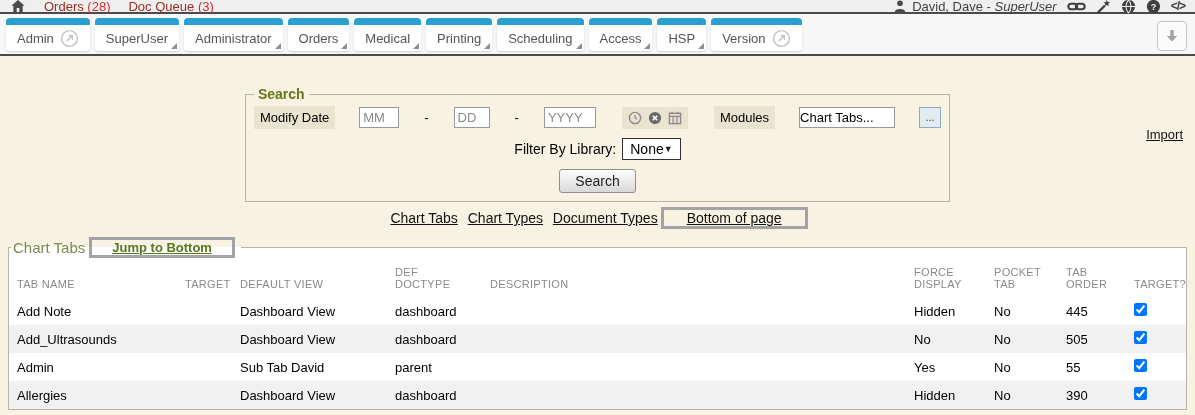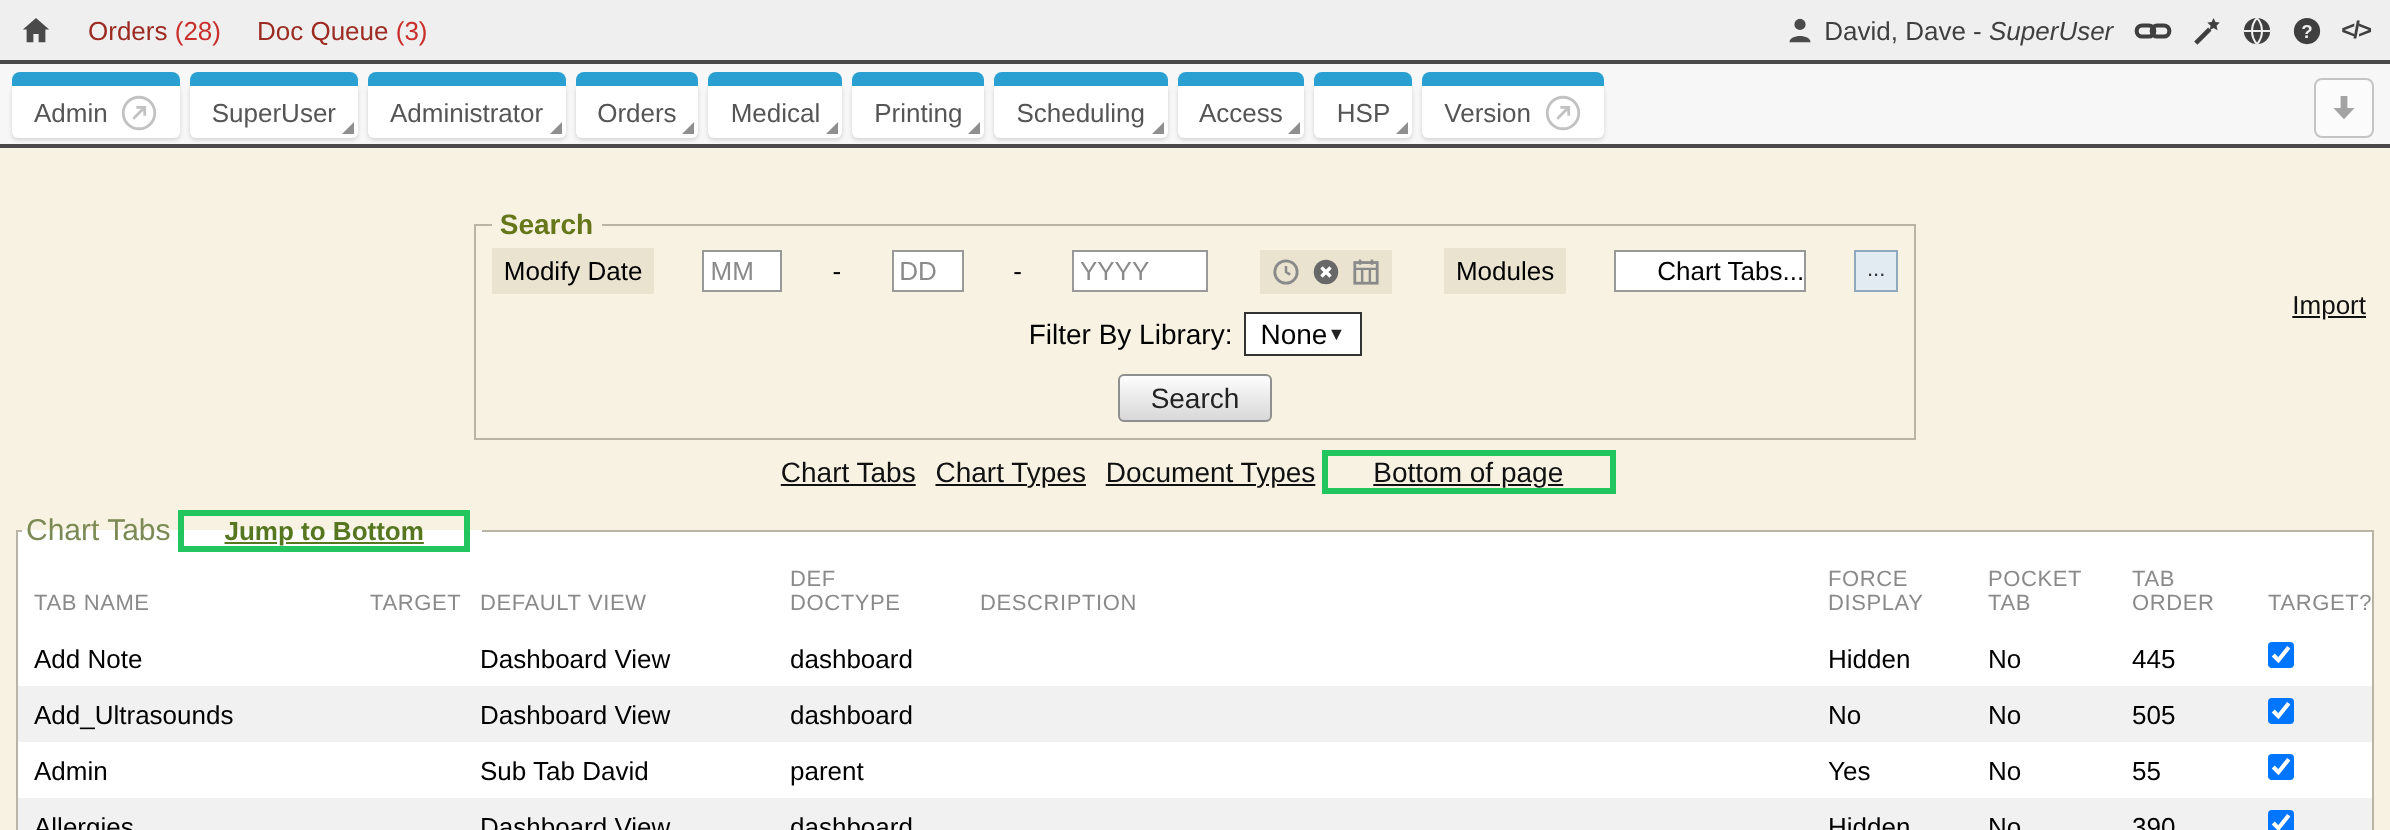--- a/index.html
+++ b/index.html
@@ -1,20 +1,20 @@
 <!DOCTYPE html>
 <html><head>
 <meta charset="utf-8">
 <style>
   * { margin:0; padding:0; box-sizing:border-box; }
   html,body { width:1195px; height:415px; overflow:hidden; }
   body { font-family:"Liberation Sans", sans-serif; background:#f8f2e3; font-size:13px; color:#000; }
 
   
-  .topbar { height:32px; background:#efefef; border-bottom:2px solid #4a4a4a;
+  .topbar { height:14px; background:#efefef; border-bottom:2px solid #4a4a4a;
             display:flex; align-items:center; padding:0 10px; }
   .topbar .home { margin-right:18px; display:flex; align-items:center; cursor:pointer; }
   .topnav { display:flex; gap:18px; }
   .topnav a { text-decoration:none; color:#9c2b22; font-size:13px; cursor:pointer; }
   .topnav a .cnt { color:#c9302c; }
   .topbar-right { margin-left:auto; display:flex; align-items:center; gap:10px; color:#3f3f3f; }
   .topbar-right .uname { font-size:13px; color:#3f3f3f; display:flex; align-items:center; gap:5px; }
   .topbar-right .role { font-style:italic; }
   .tb-icon { display:flex; align-items:center; cursor:pointer; }
   .code-icon { font-weight:bold; font-size:12px; color:#3f3f3f; letter-spacing:-1px; }
@@ -39,39 +39,39 @@
   .import-link { position:absolute; top:14px; right:12px; color:#111; text-decoration:underline;
                  font-size:13px; cursor:pointer;margin-top:27px; }
 
   
   fieldset.search { width:420px; margin:30px auto 0; border:1px solid #b9b4a5; padding:2px 8px 8px; }
   fieldset.search legend { color:#66771a; font-weight:bold; font-size:14px; padding:0 4px; }
   .srow1 { display:flex; align-items:center; margin-top:2px;gap:24px; }
   .chip { background:#eae3d0; padding:4px 6px; font-size:13px; white-space:nowrap; }
   .dt-input { border:1px solid #999; height:21px; font-size:13px; padding:1px 3px; color:#000; }
   .dt-input::placeholder { color:#8a8a8a; opacity:1; }
-  .w-mm{width:40px;} .w-dd{width:36px;} .w-yy{width:68px;}
+  .w-mm{width:40px;} .w-dd{width:36px;} .w-yy{width:52px;}
   .dash { margin:0 1px; }
   .icon-strip { background:#eae3d0; display:flex; align-items:center; gap:6px; padding:4px 6px; margin:0 2px; }
   .icon-strip span { display:flex; cursor:pointer; }
-  .mod-input { border:1px solid #999; height:21px; width:96px; font-size:13px; padding:1px 0;text-align:right; }
+  .mod-input { border:1px solid #999; height:21px; width:96px; font-size:13px; padding:1px 0; }
   .dots-btn { height:21px; width:22px; border:1px solid #8fa9bf; background:#e3ebf2; font-size:11px;
               color:#333; cursor:pointer; line-height:17px; }
   .srow2 { display:flex; justify-content:center; align-items:center; gap:6px; margin-top:9px; font-size:14px; }
   .select-box { border:1px solid #333; background:#fff; padding:2px 7px; font-size:14px;
                 display:inline-flex; align-items:center; gap:0; cursor:pointer; }
   .select-box .arr { font-size:9px; color:#222; }
   .srow3 { text-align:center; margin-top:9px; }
   .search-btn { font-family:"Liberation Sans", sans-serif; font-size:14px; padding:3px 15px;
                 background:linear-gradient(#fdfdfd,#d8d8d8); border:1px solid #8f8f8f;
                 border-radius:3px; cursor:pointer; color:#222; }
 
   .links-row { text-align:center; margin-top:5px; font-size:14px; }
   .links-row a { color:#111; text-decoration:underline; margin:0 3px; cursor:pointer; }
-  .redbox { display:inline-block; border:3px solid #22c55e; padding:0 20px; }
+  .redbox { display:inline-block; border:3px solid #a3a3a3; padding:0 20px; }
 
   
   fieldset.grid { margin:8px 8px 0; border:1px solid #b9b4a5; background:#fff; padding:0; }
   fieldset.grid legend { margin-left:2px; padding:0 6px 0 2px; display:flex; align-items:center; gap:4px; }
   .grid-title { color:#7c8a55; font-size:15px; }
   .jump-link { color:#56761f; font-weight:bold; text-decoration:underline; font-size:13px; cursor:pointer; }
 
   table.data { width:100%; border-collapse:collapse; table-layout:fixed; background:#fff; }
   table.data th { color:#8a8a8a; font-size:11px; font-weight:normal; text-align:left;
                   vertical-align:bottom; padding:8px 8px 7px; letter-spacing:.3px; }

